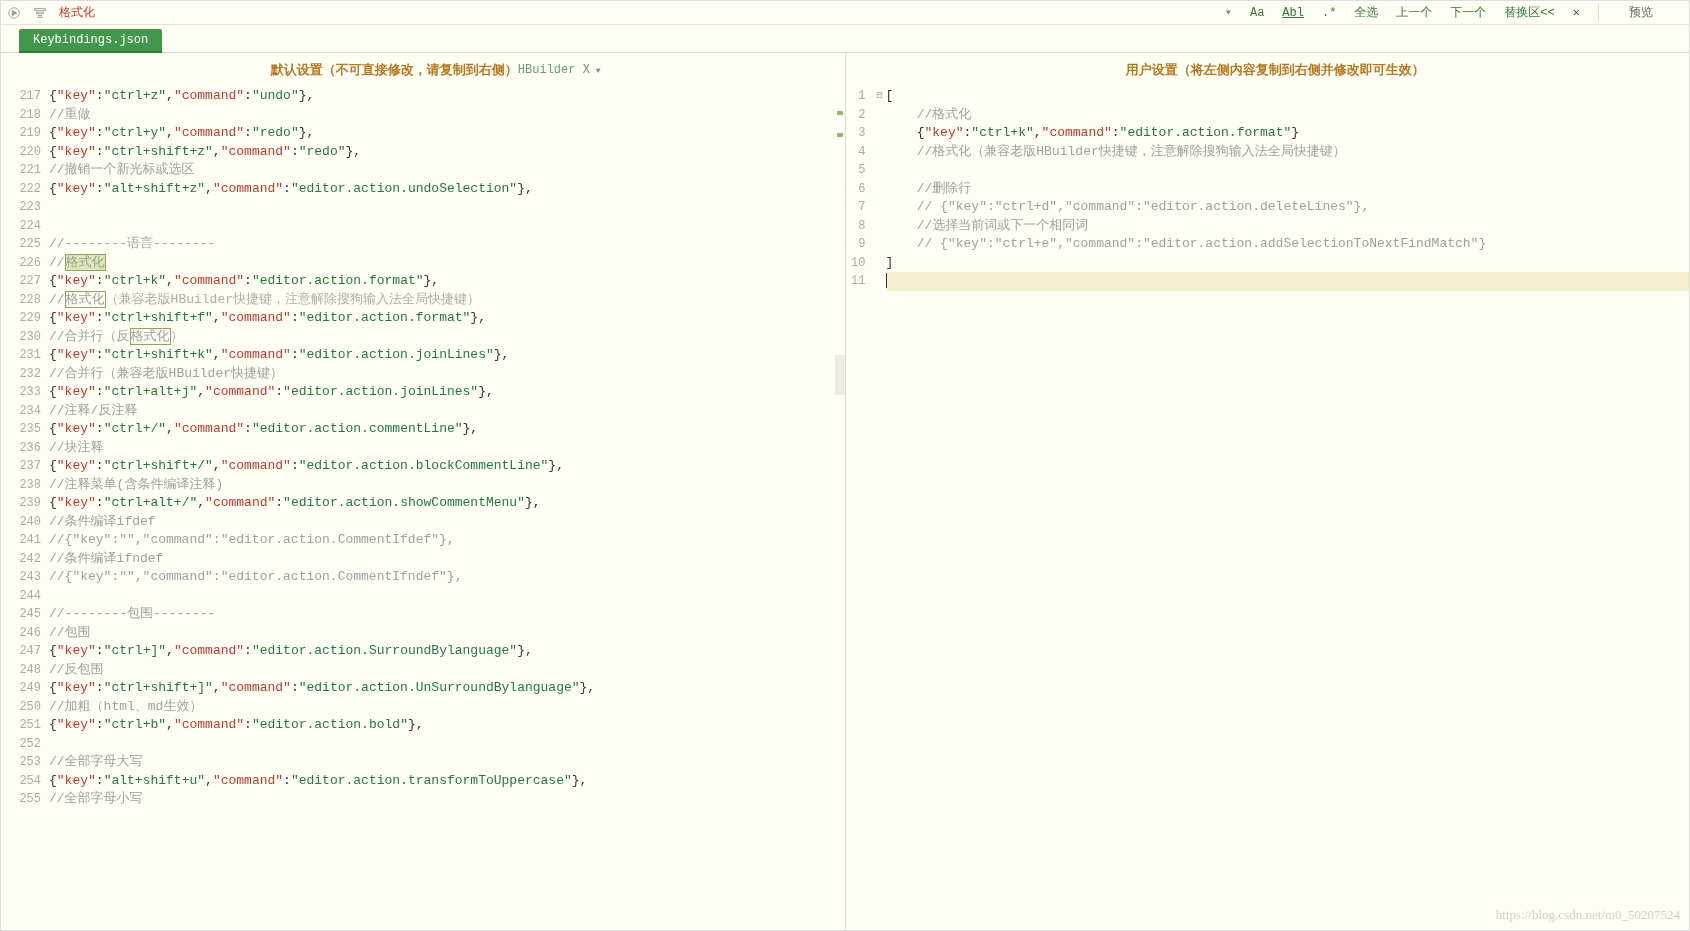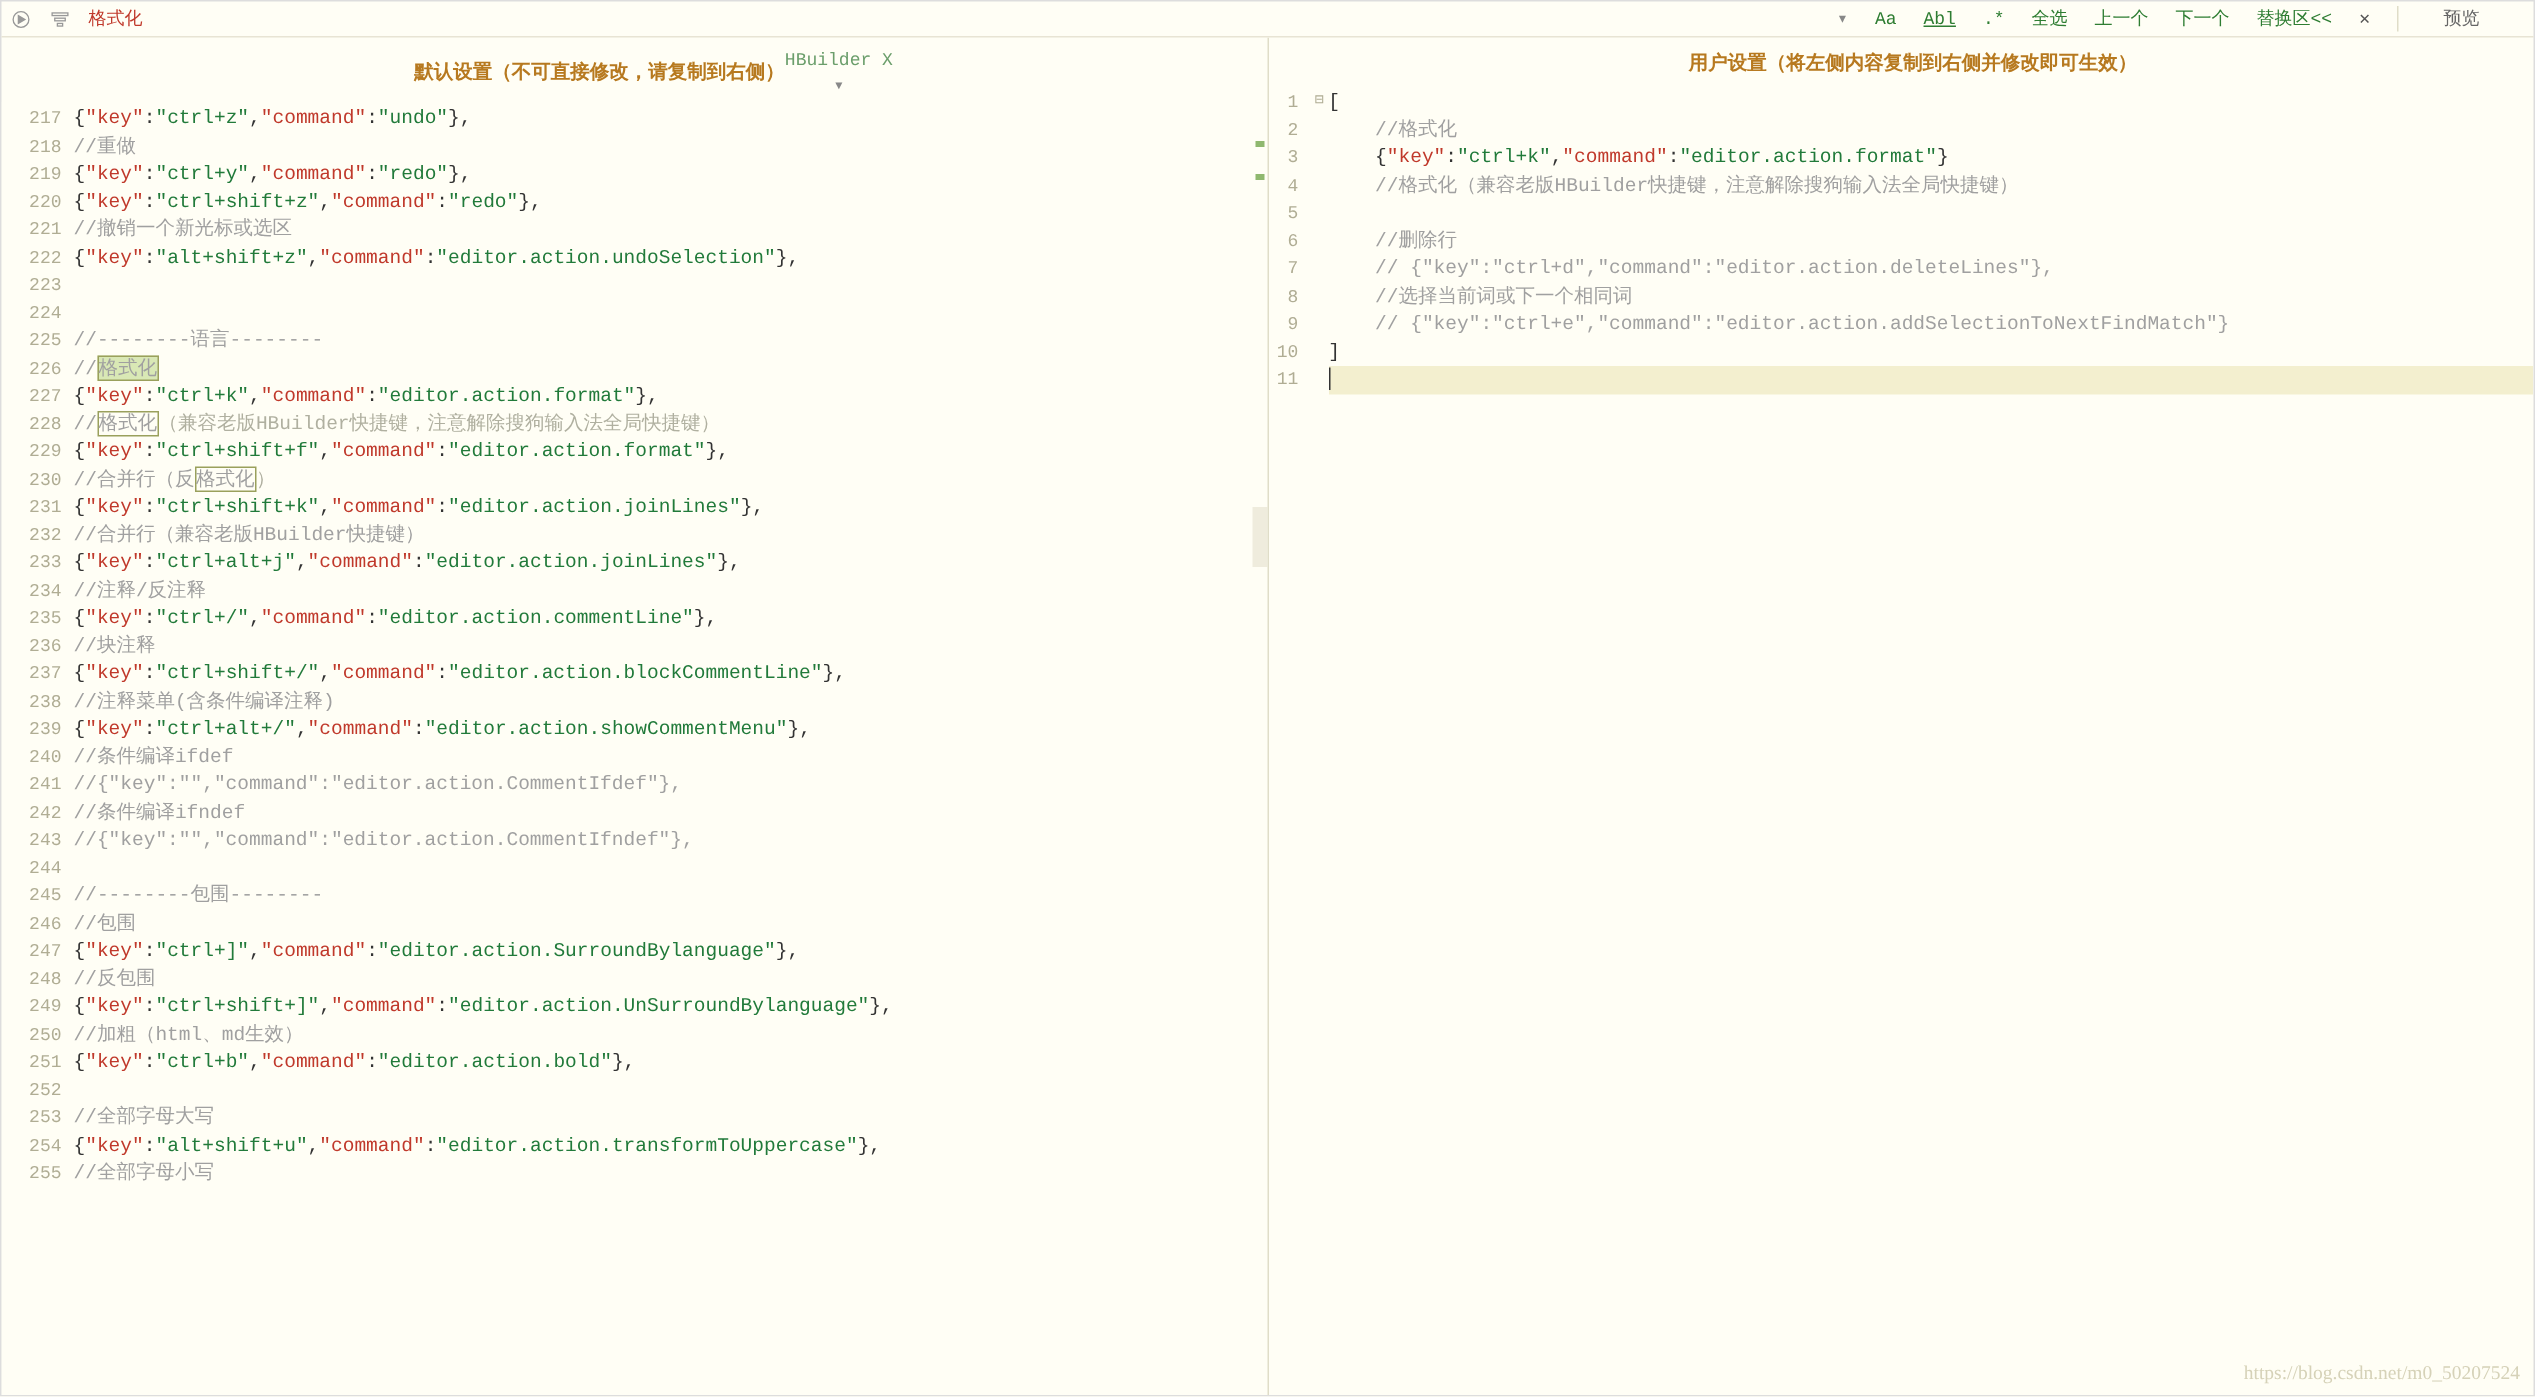--- a/index.html
+++ b/index.html
@@ -18,21 +18,21 @@
   .toolbar .close { color:#555; }
   
   .tabbar { height:28px; display:flex; align-items:flex-end; padding-left:18px; border-bottom:1px solid #cde0c3; background:#fffef5; }
   .tab { background:#41984a; color:#fff; padding:4px 14px; border-radius:2px 2px 0 0; font-size:12px; position:relative; top:1px; border-bottom:2px solid #2e7d32;}
   
   .split { flex:1; display:flex; overflow:hidden; }
   .pane { flex:1; display:flex; flex-direction:column; overflow:hidden; }
   .pane + .pane { border-left:1px solid #e0ddc8; }
   .pane-header { display:flex; align-items:center; justify-content:center; padding:8px 16px 6px 42px; font-size:13px; color:#b7791f; font-weight:bold; }
   .pane-header.user { color:#b7791f; padding-left:32px;}
-  .pane-header .dropdown { color:#6b9e6b; font-weight:normal; font-size:12px; display:flex; align-items:center; gap:6px; cursor:pointer;flex-direction:column; }
+  .pane-header .dropdown { color:#6b9e6b; font-weight:normal; font-size:12px; display:flex; align-items:center; gap:6px; cursor:pointer; }
   .pane-header .dropdown .caret { font-size:8px; color:#888;}
   
   .editor { flex:1; display:flex; overflow:hidden; position:relative; }
   .gutter { width:48px; text-align:right; padding-right:8px; color:#b0ad94; font-size:12px; line-height:18.5px; user-select:none; padding-top:2px; background:#fffef5;}
   .gutter.small { width:28px; }
   .fold-gutter { width:12px; color:#b0ad94; font-size:10px; line-height:18.5px; padding-top:2px; user-select:none; text-align:center;}
   .code-lines { flex:1; overflow:hidden; padding-top:2px; font-size:13px; line-height:18.5px; white-space:pre; position:relative;}
   .line { height:18.5px; display:flex; align-items:center; white-space:pre;}
   .line .content { white-space:pre; }
   .line.current { background:#f3efcf; }
@@ -82,20 +82,23 @@
       <span class="item">.*</span>
       <span class="item">全选</span>
       <span class="item">上一个</span>
       <span class="item">下一个</span>
       <span class="item">替换区&lt;&lt;</span>
       <span class="item close">✕</span>
       <span class="preview-tab">预览</span>
     </div>
   </div>
 
+  <div class="tabbar">
+    <div class="tab">Keybindings.json</div>
+  </div>
 
   <div class="split">
 
     <div class="pane">
       <div class="pane-header">
         <span>默认设置（不可直接修改，请复制到右侧）</span>
         <span class="dropdown">
           <span>HBuilder X</span>
             <span class="caret">▼</span>
         </span>

